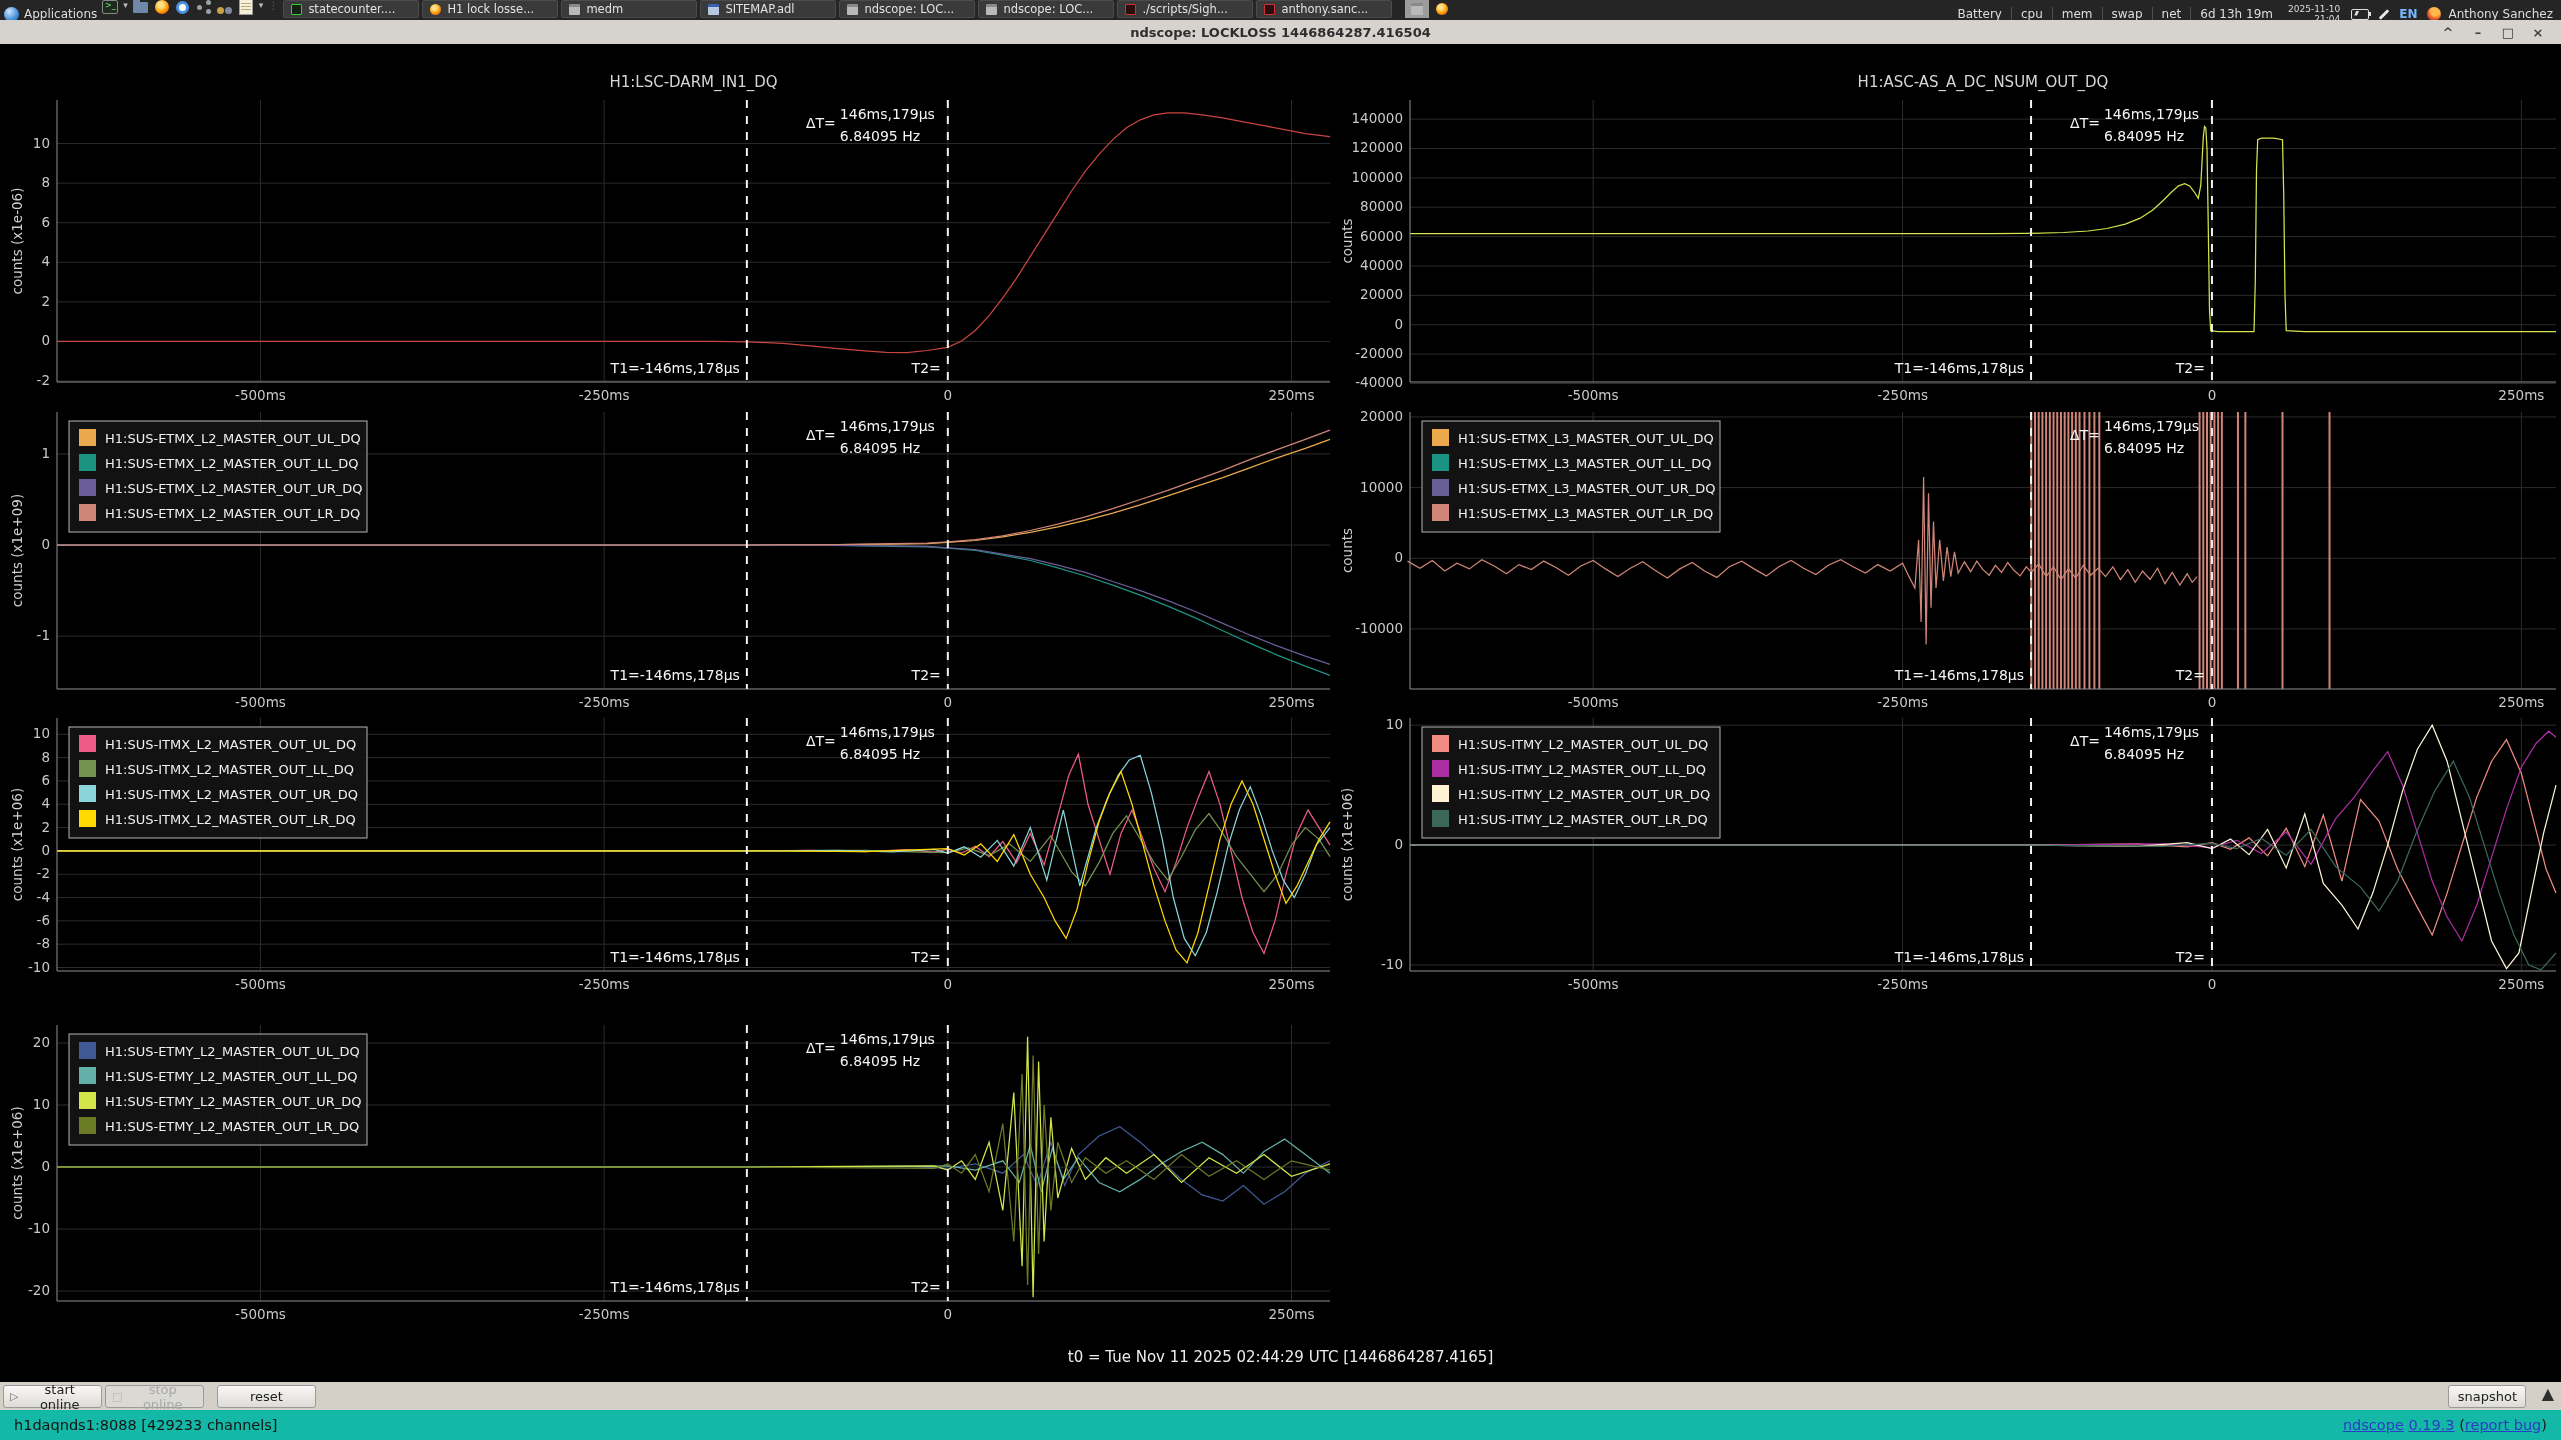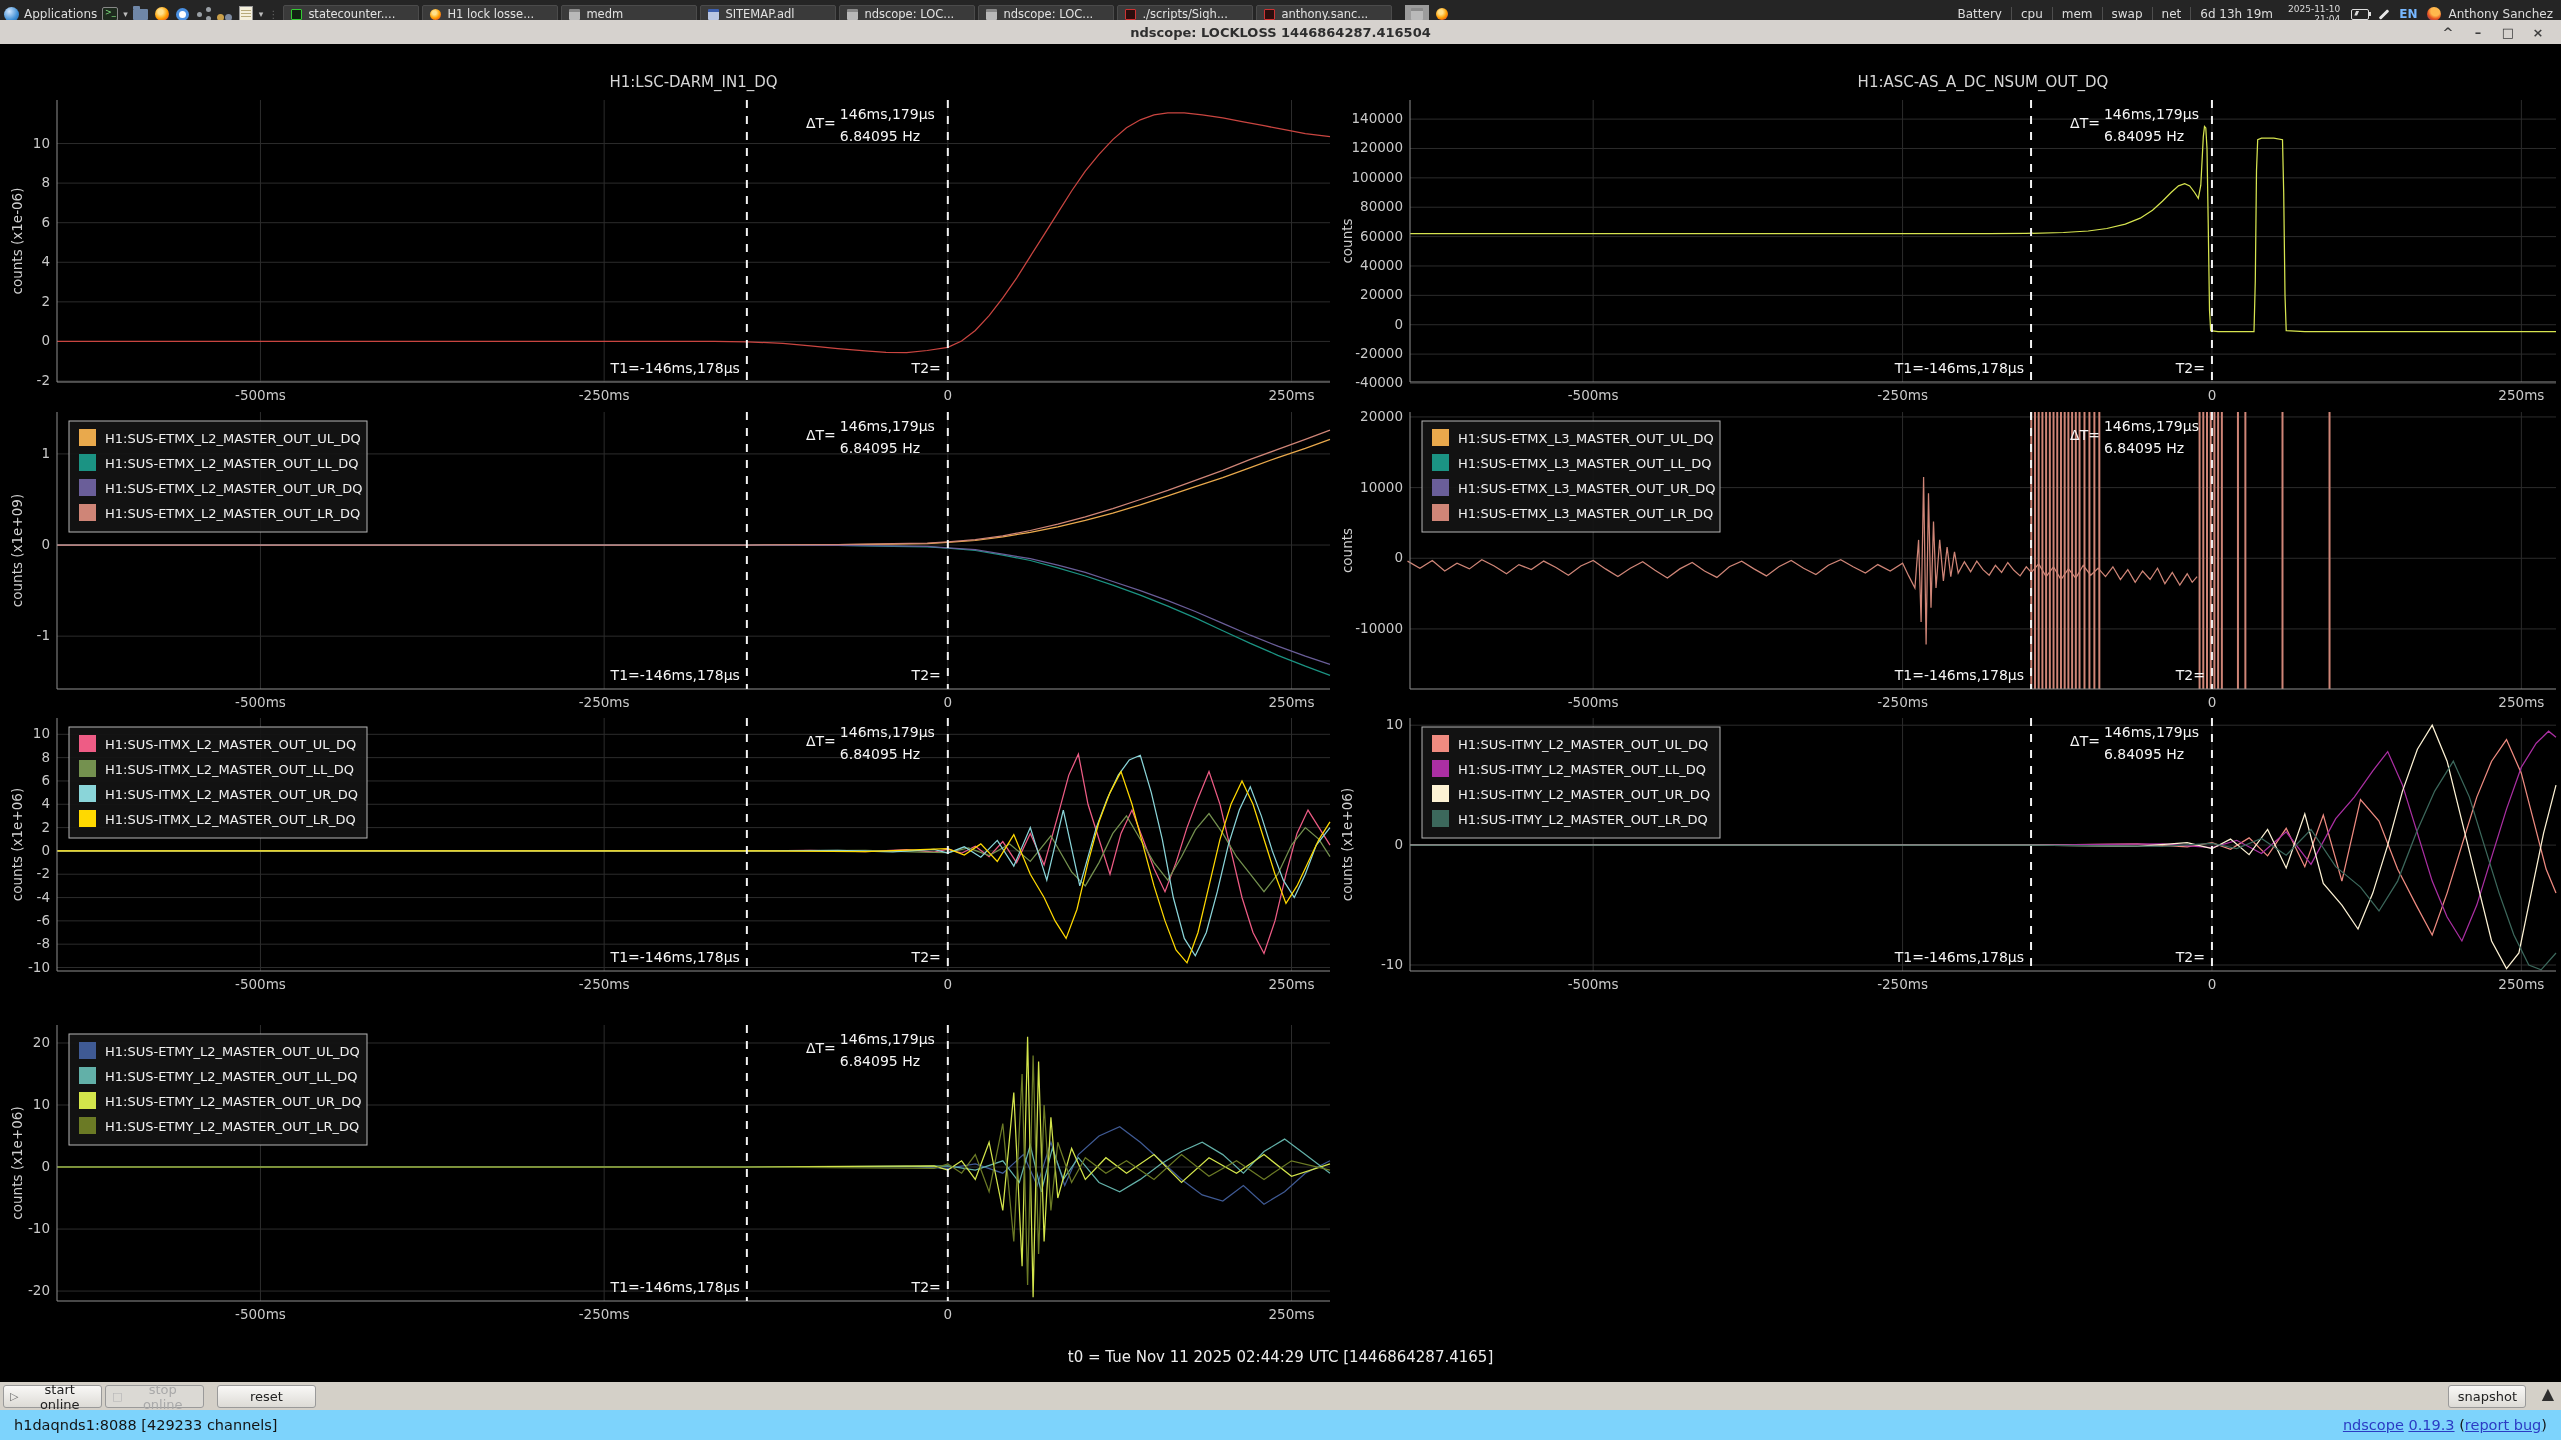--- a/index.html
+++ b/index.html
@@ -1,20 +1,20 @@
 <!DOCTYPE html>
 <html><head>
 <meta charset="utf-8">
 <style>
   html,body{margin:0;padding:0;background:#000;}
   .screen{position:relative;width:2561px;height:1440px;overflow:hidden;background:#000;
           font-family:"DejaVu Sans",sans-serif;}
   
   .taskbar{position:absolute;top:0;left:0;width:100%;height:28px;background:#252525;
-           display:flex;align-items:center;color:#ddd;font-size:12px;padding:0 4px;box-sizing:border-box;gap:5px;}
+           display:flex;color:#ddd;font-size:12px;padding:0 4px;box-sizing:border-box;gap:5px;}
   .app-menu{display:flex;align-items:center;gap:5px;cursor:default;}
   .app-logo{width:15px;height:15px;border-radius:50%;background:radial-gradient(circle at 35% 30%,#cfe6ff,#3f8fd6 60%,#1c5fa8);display:inline-block;}
   .launcher{width:16px;height:14px;display:inline-flex;align-items:center;justify-content:center;}
   .ic-term{width:14px;height:12px;background:#1d2a1d;border:1px solid #888;border-radius:2px;color:#7fe07f;font-size:8px;line-height:10px;text-align:center;}
   .ic-folder{width:15px;height:11px;background:#6f87a8;border-radius:1px;position:relative;}
   .ic-folder::before{content:"";position:absolute;top:-3px;left:0;width:7px;height:3px;background:#6f87a8;border-radius:1px 1px 0 0;}
   .ic-ff{width:14px;height:14px;border-radius:50%;background:radial-gradient(circle at 40% 35%,#ffe08a 0 20%,#ff9f00 55%,#e4482c 85%);}
   .ic-glob{width:13px;height:13px;border-radius:50%;border:3px solid #4a90e2;box-sizing:border-box;background:#fff;}
   .ic-share{width:14px;height:14px;position:relative;}
   .ic-share i{position:absolute;width:5px;height:5px;border-radius:50%;background:#9aa0a6;}
@@ -66,21 +66,21 @@
   .btnbar{position:absolute;top:1382px;left:0;width:100%;height:28px;background:#d4d0c8;}
   .qbtn{position:absolute;top:3px;height:23px;background:linear-gradient(#f9f8f6,#dddbd6);
         border:1px solid #9a9a9a;border-radius:3px;font-size:13px;color:#222;
         display:flex;align-items:center;justify-content:center;gap:6px;
         font-family:"DejaVu Sans",sans-serif;box-sizing:border-box;}
   .qbtn.disabled{color:#a9a9a9;background:#dbd9d4;}
   .bicon{font-size:11px;color:#666;}
   .qbtn.disabled .bicon{color:#b5b5b5;}
   .grip{position:absolute;right:7px;top:4px;color:#2e2e2e;font-size:16px;line-height:16px;}
   
-  .statusbar{position:absolute;top:1410px;left:0;width:100%;height:30px;background:#7dd3fc;
+  .statusbar{position:absolute;top:1410px;left:0;width:100%;height:30px;background:#14b8a6;
              display:flex;align-items:center;justify-content:space-between;
              padding:0 14px;box-sizing:border-box;font-size:14.5px;color:#141414;}
   .statusbar a{color:#2b3cc4;text-decoration:underline;cursor:pointer;}
 </style>
 </head>
 <body>
 
 <div class="screen">
 
   <div class="taskbar">

